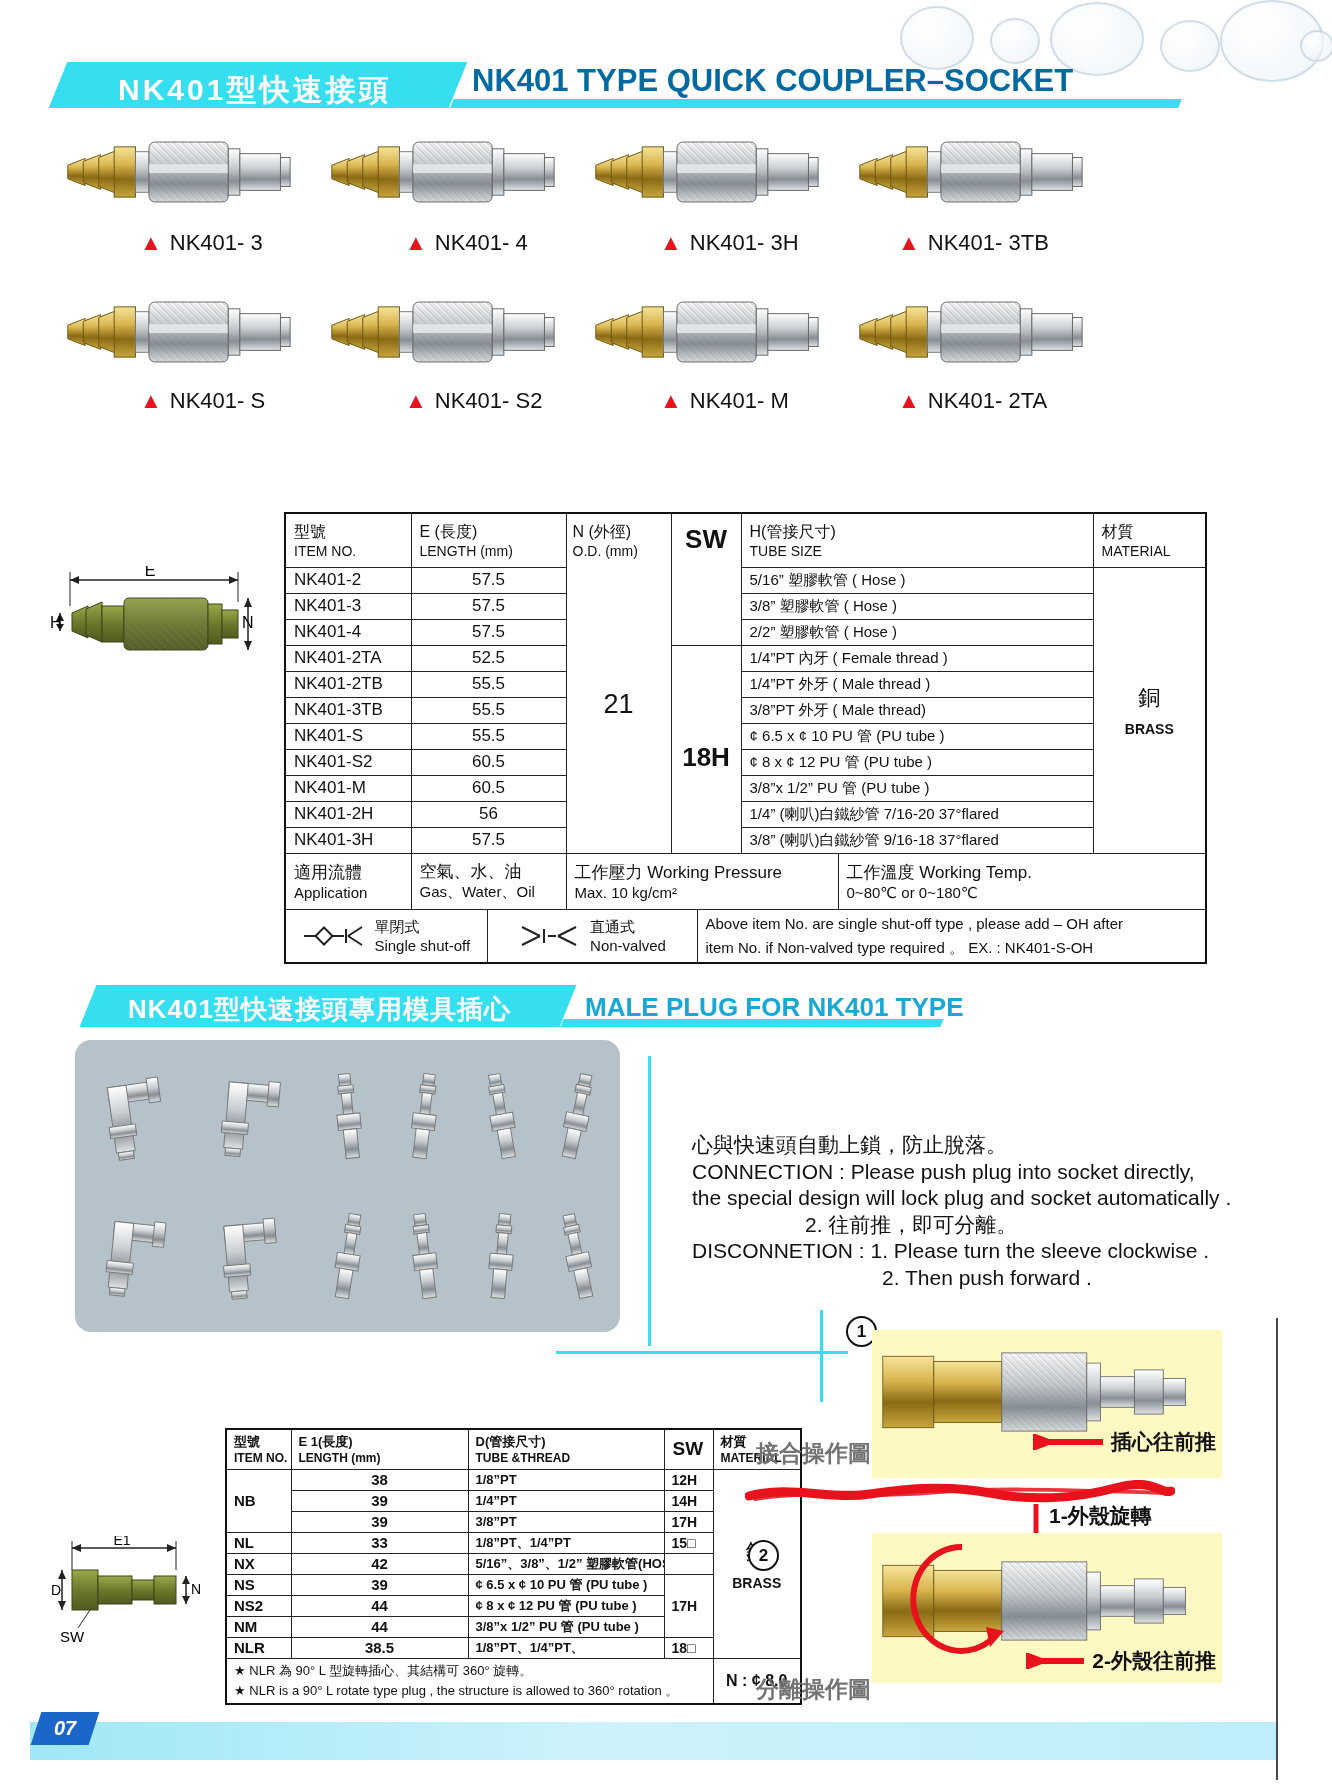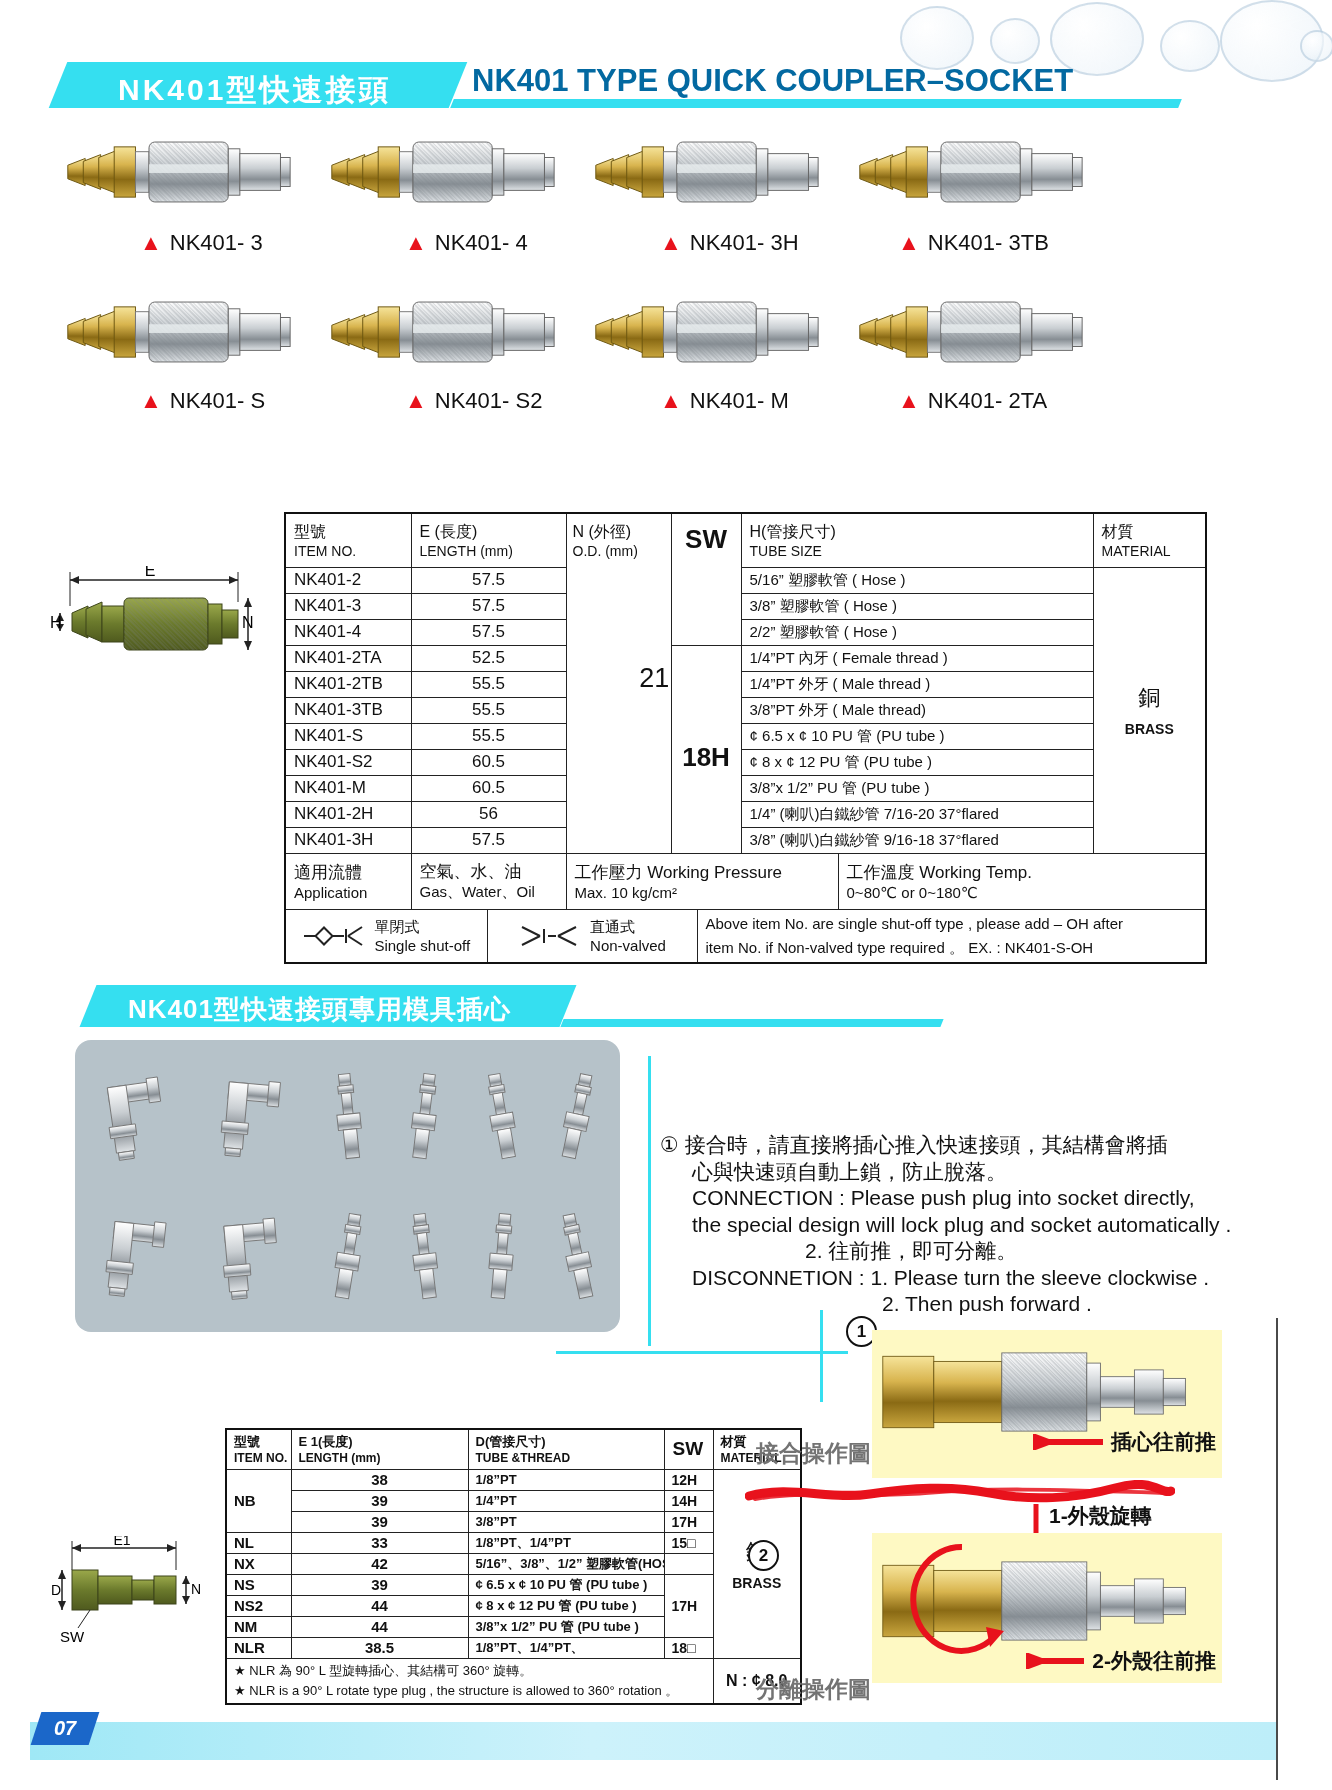--- a/index.html
+++ b/index.html
@@ -25,21 +25,21 @@
   table{border-collapse:collapse;table-layout:fixed;}
   .spec{position:absolute;left:284px;top:512px;width:921px;border:2px solid #111;}
   .spec td{border:1px solid #222;padding:0 0 0 8px;overflow:hidden;white-space:nowrap;}
   .spec .zh{font-size:16px;} .spec .en{font-size:14px;}
   .spec .item{font-size:17px;}
   .spec .num{font-size:17px;text-align:center;padding:0;}
   .spec .tube{font-size:15px;}
   .spec .sww{font-size:26px;text-align:center;vertical-align:top;padding:10px 0 0 0;font-weight:600;}
   .spec .mat{text-align:center;padding:0;}
   .spec .nb{border-bottom:none;}
-  .odwrap{display:flex;flex-direction:row;height:328px;}
+  .odwrap{display:flex;flex-direction:column;height:328px;}
   .odhead{height:52px;display:flex;flex-direction:column;justify-content:center;padding-left:6px;}
   .odval{flex:1;display:flex;align-items:center;justify-content:center;font-size:27px;font-weight:500;}
   .appzh{font-size:17px;} .appen{font-size:15px;}
   .valve{display:flex;align-items:center;justify-content:center;gap:8px;}
   .valve .t1{font-size:15px;} .valve .t2{font-size:15px;}
   .notecell{font-size:15px;line-height:24px;padding-left:10px;}
 
   .plug{position:absolute;left:225px;top:1428px;width:575px;border:2px solid #111;}
   .plug td{border:1px solid #222;padding:0 0 0 7px;overflow:hidden;white-space:nowrap;}
   .plug .hz{font-size:13px;font-weight:bold;} .plug .he{font-size:12px;font-weight:bold;}
@@ -382,20 +382,21 @@
         <div>Above item No. are single shut-off type , please add – OH after</div>
         <div>item No. if Non-valved type required 。   EX. : NK401-S-OH</div>
       </td>
     </tr>
   </tbody>
     </table>
 
   <div class="band" style="left:88px;top:985px;width:480px;height:42px"></div>
   <div class="band" style="left:562px;top:1019px;width:380px;height:8px"></div>
   <div class="band-text" style="left:128px;top:992px;font-size:26px;letter-spacing:1px">NK401型快速接頭專用模具插心</div>
+  <div class="h2-en" style="left:585px;top:992px">MALE PLUG FOR NK401 TYPE</div>
 
   <div class="panel">
     <div class="prow">
       <svg width="66" height="92" style="transform:rotate(-8deg)">
           <use href="#plugElbow"></use>
         </svg>
       <svg width="66" height="92" style="transform:rotate(5deg)">
           <use href="#plugElbow"></use>
         </svg>
       <svg width="27" height="92" style="transform:rotate(-6deg)">
@@ -432,21 +433,20 @@
         </svg>
     </div>
   </div>
 
   <div class="cyanline" style="left:648px;top:1056px;width:3px;height:290px"></div>
   <div class="cyanline" style="left:556px;top:1351px;width:292px;height:3px"></div>
   <div class="cyanline" style="left:820px;top:1310px;width:3px;height:92px"></div>
 
 
   <div class="instr">
-    <div>① 接合時，請直接將插心推入快速接頭，其結構會將插</div>
     <div class="i1">心與快速頭自動上鎖，防止脫落。</div>
     <div class="i1">CONNECTION : Please push plug into socket directly,</div>
     <div class="i1">the special design will lock plug and socket automatically .</div>
     <div class="i2">2.  往前推，即可分離。</div>
     <div class="i1">DISCONNETION :  1. Please turn the sleeve clockwise .</div>
     <div class="i3">2. Then push forward .</div>
   </div>
 
   <svg class="abs" style="left:50px;top:1536px" width="152" height="118">
     <line x1="22" y1="12" x2="126" y2="12" stroke="#222" stroke-width="1.5"></line>

